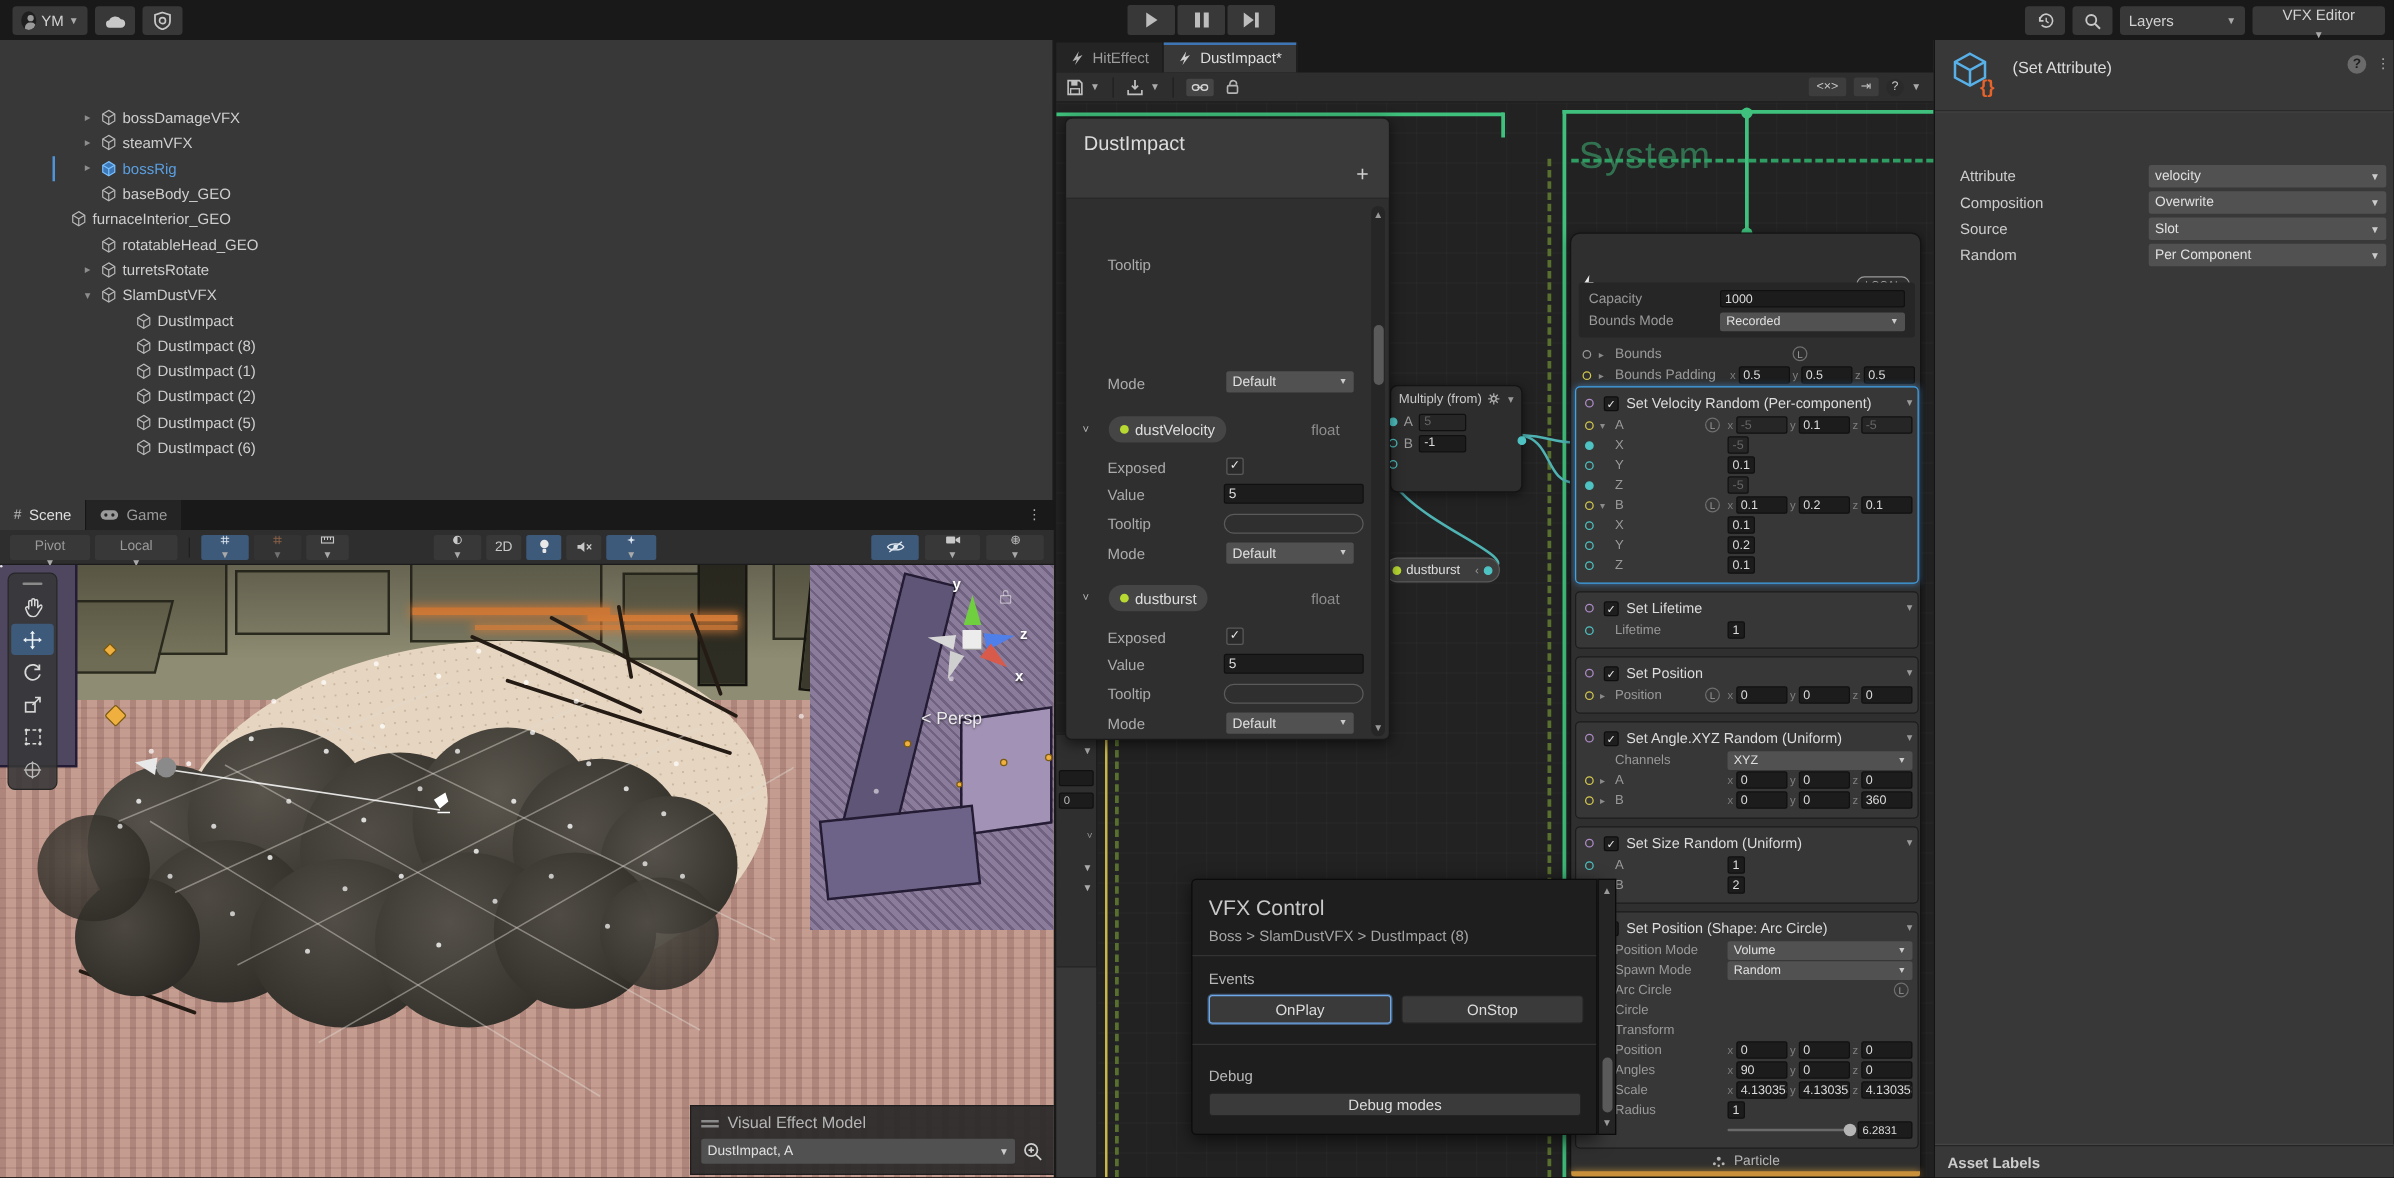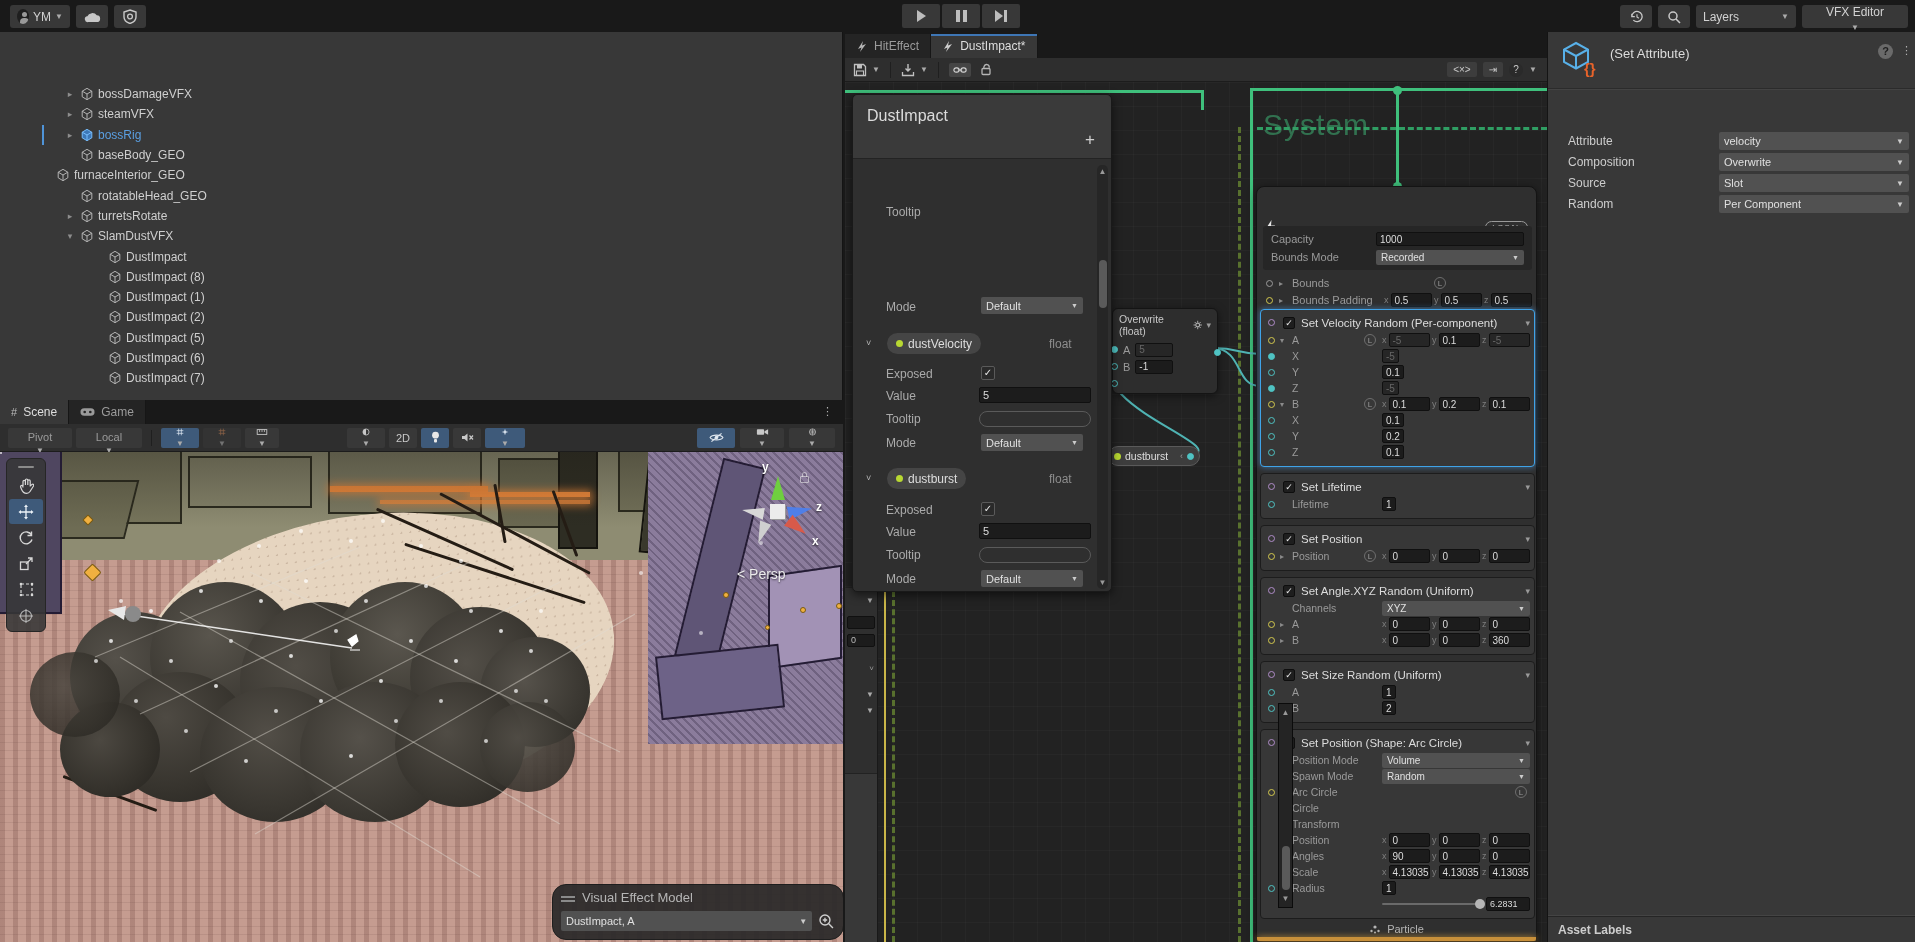--- a/index.html
+++ b/index.html
@@ -59,21 +59,21 @@
   .gridline { stroke:rgba(225,220,210,.45); stroke-width:1.2; }
   .speck { position:absolute; width:2px; height:2px; border-radius:50%; background:rgba(255,255,255,.85); }
   .persp { position:absolute; color:#ececec; font-size:14px; text-shadow:0 1px 2px rgba(0,0,0,.6); }
   .axis-label { position:absolute; color:#fff; font-size:12px; font-weight:bold; text-shadow:0 1px 2px rgba(0,0,0,.7); }
   .cone { position:absolute; width:0; height:0; }
   .ydot { position:absolute; border-radius:50%; background:#f0b040; border:1px solid #7a5a10; }
   #toolcol { position:absolute; left:6px; top:6px; width:40px; background:rgba(55,55,55,.88); border:1px solid #262626; border-radius:6px; padding:5px 0 2px; }
   .toolbtn { width:34px; height:25px; margin:1px auto; border-radius:3px; display:flex; align-items:center; justify-content:center; }
   .toolbtn.on { background:#3e5a7a; }
   .toolhandle { width:16px; height:2px; background:#8a8a8a; margin:2px auto 5px; border-radius:1px; }
-  #vemodel { position:absolute; left:552px; top:432px; width:292px; height:56px; background:rgba(40,40,40,.92); border-radius:14px; border:1px solid #1e1e1e; padding:5px 8px; }
+  #vemodel { position:absolute; left:552px; top:432px; width:292px; height:56px; background:rgba(40,40,40,.92); border-radius:0; border:1px solid #1e1e1e; padding:5px 8px; }
   .drop { background:#515151; border-radius:2px; color:#e0e0e0; font-size:11px; display:flex; align-items:center; padding:0 5px; justify-content:space-between; }
   .drop .caret { color:#ccc; }
 
   
   #vfxtabs { left:845px; top:32px; width:702px; height:26px; }
   #vfxtoolbar { left:845px; top:58px; width:702px; height:24px; }
   #canvas { left:845px; top:82px; width:702px; height:860px; background:#222222; overflow:hidden;
     background-image:linear-gradient(rgba(255,255,255,.022) 1px, transparent 1px), linear-gradient(90deg, rgba(255,255,255,.022) 1px, transparent 1px);
     background-size:24px 24px; }
   .sysline { position:absolute; background:#3fc07c; }
@@ -404,30 +404,20 @@
         <div class="hrow" style="padding-left: 92px;">
           <span class="harrow"></span>
           <span class="hicon">
             <svg width="14" height="14" viewBox="0 0 16 16">
               <path d="M8 1.5 13.5 4.8 V11.2 L8 14.5 2.5 11.2 V4.8 Z" fill="none" stroke="#b8b8b8" stroke-width="1.1"></path>
               <path d="M2.5 4.8 8 8 13.5 4.8 M8 8 V14.5" fill="none" stroke="#b8b8b8" stroke-width="1.1"></path>
             </svg>
           </span>
           <span class="hlabel">DustImpact (6)</span>
         </div>
-        <div class="hrow" style="padding-left: 92px;">
-          <span class="harrow"></span>
-          <span class="hicon">
-            <svg width="14" height="14" viewBox="0 0 16 16">
-              <path d="M8 1.5 13.5 4.8 V11.2 L8 14.5 2.5 11.2 V4.8 Z" fill="none" stroke="#b8b8b8" stroke-width="1.1"></path>
-              <path d="M2.5 4.8 8 8 13.5 4.8 M8 8 V14.5" fill="none" stroke="#b8b8b8" stroke-width="1.1"></path>
-            </svg>
-          </span>
-          <span class="hlabel">DustImpact (7)</span>
-        </div>
       </div>
   </div>
 
   <div class="tabbar" id="scenetabs">
     <div class="tab active">
       <span style="font-size:11px;color:#bbb;">#</span>
       <span>Scene</span>
     </div>
     <div class="tab">
       <svg width="15" height="10" viewBox="0 0 16 10">
@@ -770,21 +760,21 @@
     </div>
 
     <svg class="abs" style="left:0;top:0;" width="702" height="860">
       <path d="M345,374 C392,364 228,322 271,268" fill="none" stroke="#4fb3b3" stroke-width="2"></path>
       <path d="M369,266 C393,266 395,272 415,272" fill="none" stroke="#4fb3b3" stroke-width="2"></path>
       <path d="M369,266 C398,268 390,304 415,304" fill="none" stroke="#4fb3b3" stroke-width="2"></path>
     </svg>
 
     <div class="node" id="multnode">
       <div class="nhead">
-        <span>Overwrite (float)</span>
+        <span>Multiply (from)</span>
         <svg width="10" height="10" viewBox="0 0 10 10">
             <circle cx="5" cy="5" r="2" fill="none" stroke="#b0b0b0" stroke-width="1.2"></circle>
             <path d="M5 0.5 v2 M5 7.5 v2 M0.5 5 h2 M7.5 5 h2 M1.8 1.8 l1.4 1.4 M6.8 6.8 l1.4 1.4 M8.2 1.8 L6.8 3.2 M3.2 6.8 L1.8 8.2" stroke="#b0b0b0" stroke-width="1"></path>
           </svg>
         <span class="bchev">▾</span>
       </div>
       <div class="mrow">
         <span class="p filled"></span>
         <span class="mini">A</span>
         <span class="fld dim" style="width:38px;">5</span>
@@ -1306,20 +1296,37 @@
           <span class="caret" style="font-size:7px;">▼</span>
       </div>
 
       <div class="sbar" style="right:3px;top:70px;width:11px;height:424px;border-radius:5px;">
         <span class="sarrow" style="top:2px;">▲</span>
         <div class="sthumb" style="left:1.5px;top:95px;width:8px;height:48px;"></div>
         <span class="sarrow" style="bottom:2px;">▼</span>
       </div>
     </div>
 
+    <div id="vfxctl">
+      <div style="position:absolute;left:13px;top:13px;font-size:17px;color:#c9c9c9;">VFX Control</div>
+      <div style="position:absolute;left:13px;top:38px;font-size:12px;color:#a5a5a5;">Boss &gt; SlamDustVFX &gt; DustImpact (8)</div>
+      <div class="hr" style="top:60px;"></div>
+      <div style="position:absolute;left:13px;top:72px;font-size:12px;color:#b8b8b8;">Events</div>
+      <div class="ctlbtn focus" style="left:13px;top:92px;width:146px;">
+          <span>OnPlay</span>
+        </div>
+      <div class="ctlbtn" style="left:167px;top:92px;width:146px;">
+          <span>OnStop</span>
+        </div>
+      <div class="hr" style="top:131px;"></div>
+      <div style="position:absolute;left:13px;top:150px;font-size:12px;color:#b8b8b8;">Debug</div>
+      <div class="ctlbtn" style="left:13px;top:170px;width:298px;height:19px;">
+          <span>Debug modes</span>
+        </div>
+    </div>
     <div id="ctlsb">
       <span class="sarrow" style="top:4px;position:absolute;width:100%;text-align:center;color:#9a9a9a;font-size:8px;">▲</span>
       <div class="sthumb" style="left:3px;top:142px;width:8px;height:44px;"></div>
       <span class="sarrow" style="bottom:4px;position:absolute;width:100%;text-align:center;color:#9a9a9a;font-size:8px;">▼</span>
     </div>
   </div>
 
   <div class="tabbar" style="left:1547px;top:32px;width:368px;height:24px;">
     <div class="tab active">
       <span style="width:13px;height:13px;border-radius:50%;background:#9a9a9a;color:#242424;font-size:10px;font-weight:bold;display:flex;align-items:center;justify-content:center;">i</span>

